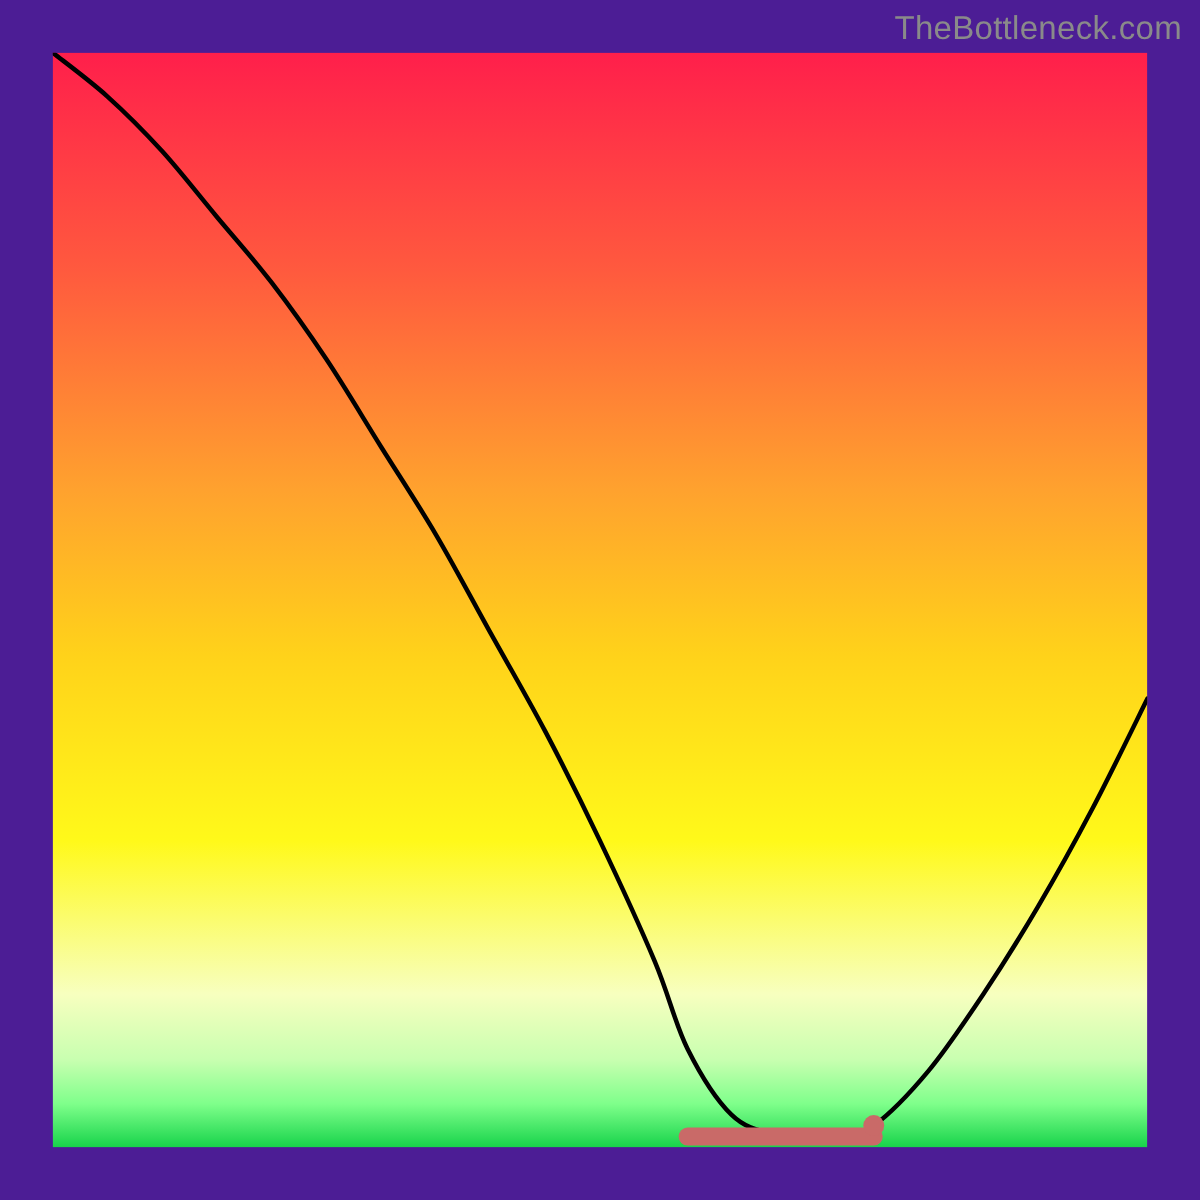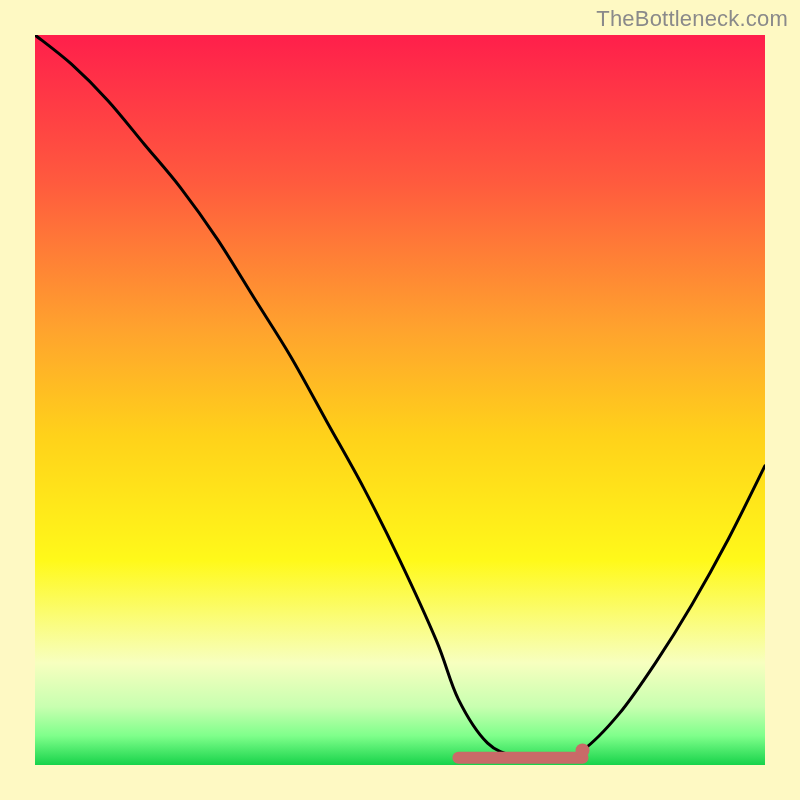--- a/index.html
+++ b/index.html
@@ -10,21 +10,21 @@
     background: #000;
     overflow: hidden;
     font-family: Arial, Helvetica, sans-serif;
   }
   .frame {
     position: absolute;
     left: 0;
     top: 0;
     width: 800px;
     height: 800px;
-    background: #fef9c3;
+    background: #4c1d95;
   }
   .plot {
     position: absolute;
     left: 35px;
     top: 35px;
     width: 730px;
     height: 730px;
     overflow: hidden;
   }
   .gradient {

